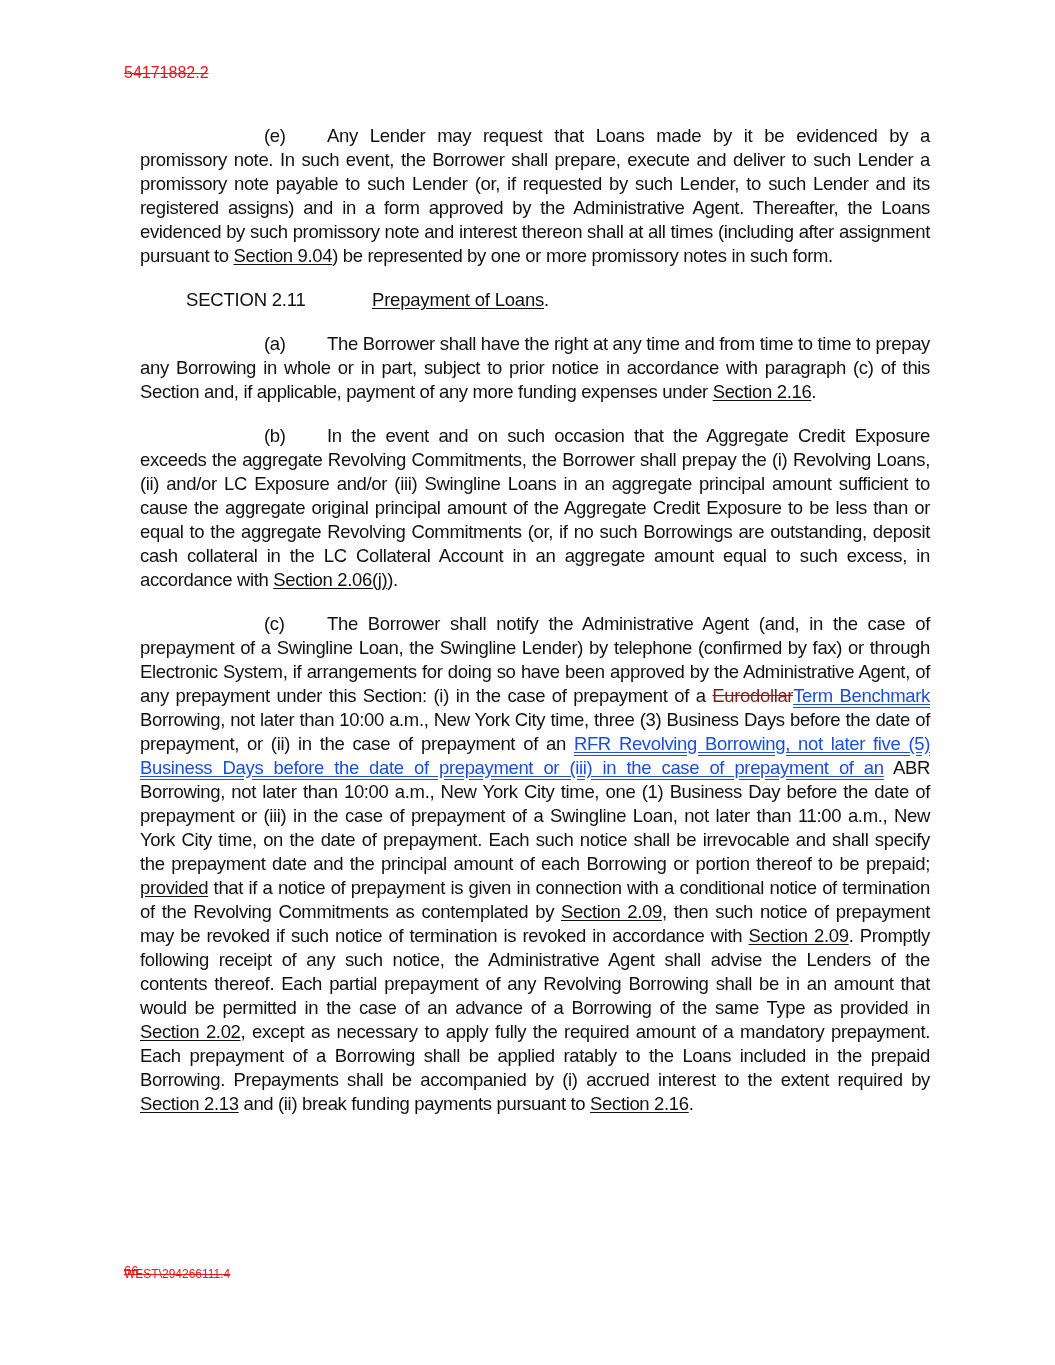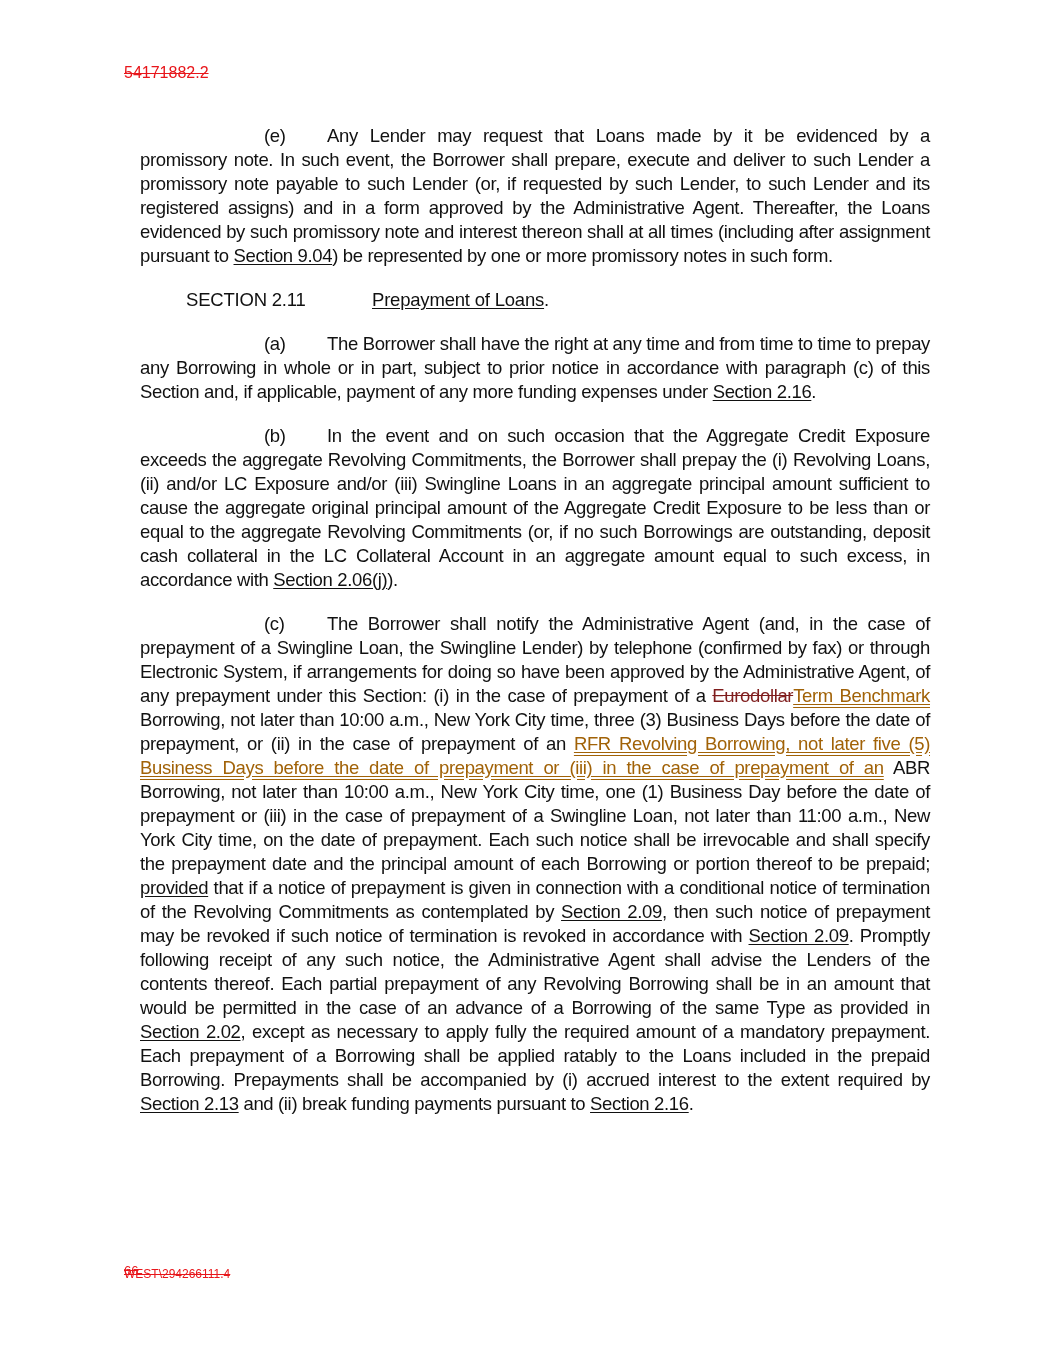--- a/index.html
+++ b/index.html
@@ -7,21 +7,21 @@
          font-family: "Liberation Sans", sans-serif; color: #111; }
   .hdr { position: absolute; left: 124px; top: 64px; font-size: 16px; color: #e8161b;
          text-decoration: line-through; }
   .page { position: absolute; left: 124px; top: 124px; width: 806px; }
   .para { font-size: 18.5px; line-height: 24px; text-align: justify; margin: 0 0 20px 16px;
           letter-spacing: -0.35px; word-spacing: 0px; }
   .para .label { display: inline-block; width: 63px; margin-left: 124px; }
   .sec { font-size: 18.5px; line-height: 24px; margin: 0 0 20px 0; letter-spacing: -0.2px; }
   .sec .num { display: inline-block; margin-left: 62px; width: 186px; }
   .u { text-decoration: underline; text-underline-offset: 2px; }
-  .ins { color: #a16207; text-decoration: underline double; text-underline-offset: 2px; }
+  .ins { color: #1d4ed8; text-decoration: underline double; text-underline-offset: 2px; }
   .del { color: #7f1d1d; text-decoration: line-through; }
   .foot-num { position: absolute; left: 124px; top: 1227px; font-size: 13px; color: #e8161b;
               text-decoration: line-through; margin-top: 36px; }
   .foot-id { position: absolute; left: 124px; top: 1267px; font-size: 12px; color: #e8161b;
              text-decoration: line-through; }
 </style>
 </head>
 <body>
 
 <div class="hdr">54171882.2</div>

